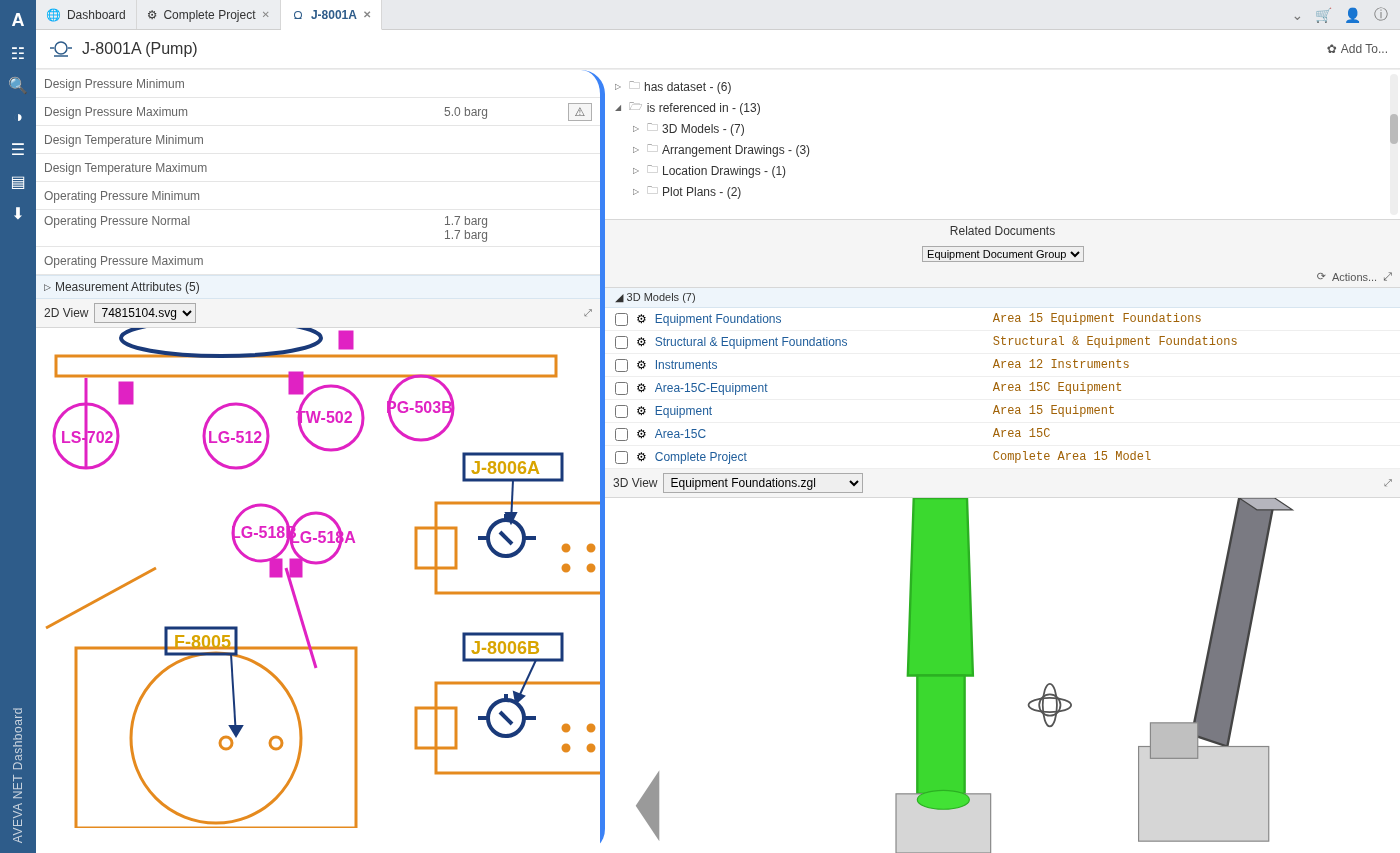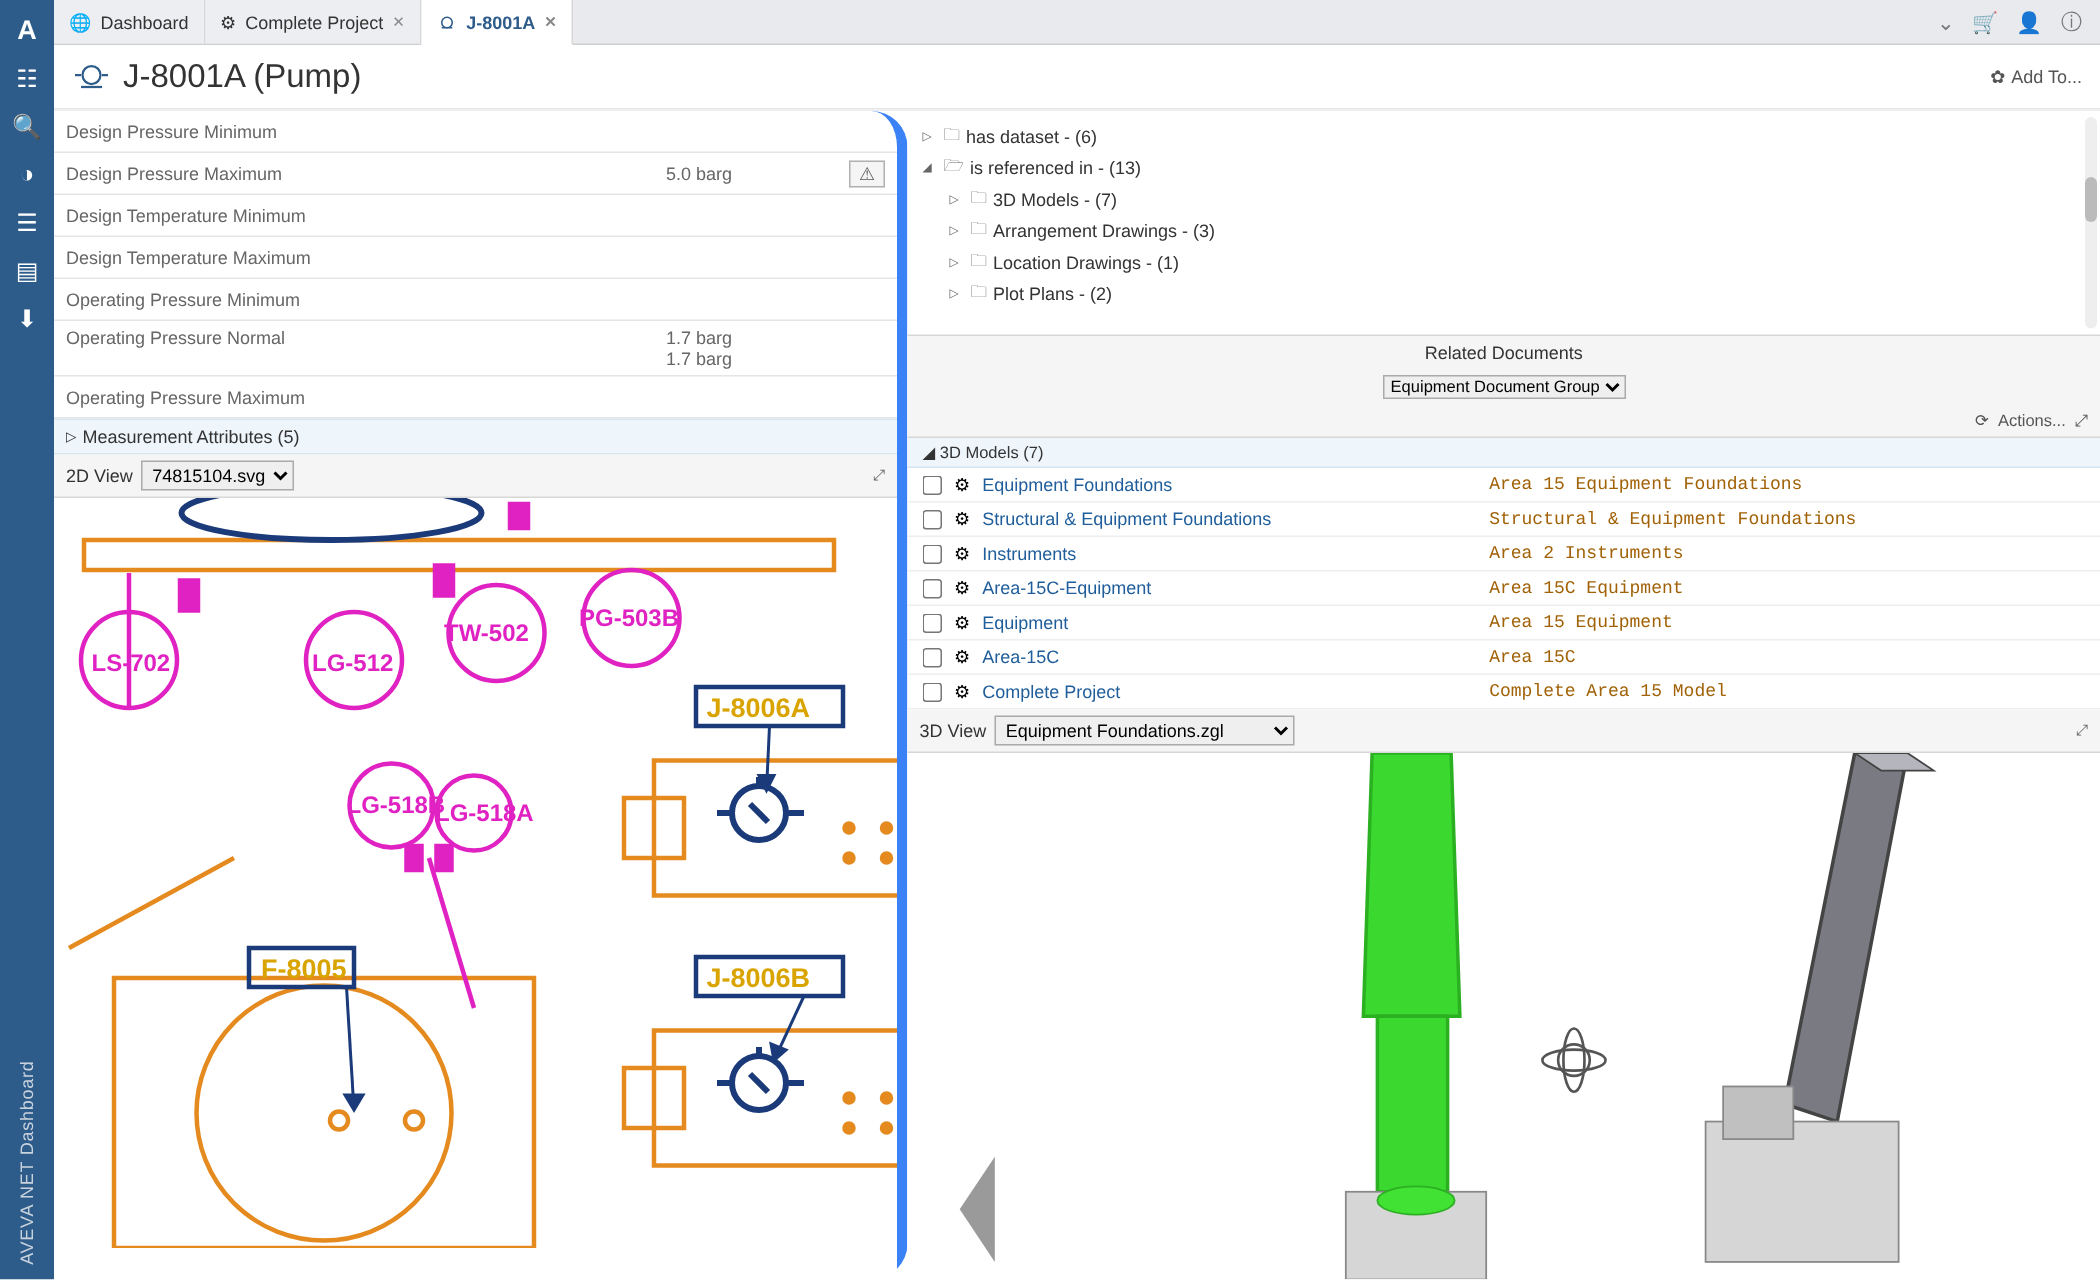--- a/index.html
+++ b/index.html
@@ -14,27 +14,27 @@
 .main { flex: 1; display: flex; flex-direction: column; }
 
 .tabbar { height: 30px; background: #e8eaed; border-bottom: 1px solid #cfcfcf; display: flex; align-items: stretch; }
 .tab { display: flex; align-items: center; gap: 6px; padding: 0 10px; font-size: 12px; color: #333; border-right: 1px solid #d7d7d7; background: #eceef1; cursor: pointer; }
 .tab.active { background: #ffffff; border-bottom: 1px solid #fff; margin-bottom: -1px; color: #2e5c8a; font-weight: 600; }
 .tab .close { font-size: 10px; color: #888; cursor: pointer; }
 .tabbar .right { margin-left: auto; display: flex; align-items: center; gap: 12px; padding-right: 12px; color: #777; font-size: 14px; }
 .tabbar .right span { cursor: pointer; }
 
 .header-row { display: flex; align-items: center; padding: 8px 12px; border-bottom: 1px solid #e5e5e5; }
-.header-row h1 { font-size: 22px; font-weight: 400; color: #333; display: flex; align-items: center; gap: 8px; }
+.header-row h1 { font-size: 16px; font-weight: 400; color: #333; display: flex; align-items: center; gap: 8px; }
 .header-row .spacer { flex: 1; }
 .header-row .addto { font-size: 12px; color: #555; cursor: pointer; display: flex; align-items: center; gap: 4px; }
 
 .content { flex: 1; display: flex; overflow: hidden; border-top: 1px solid #eee; }
 
-.leftcol { width: 569px; display: flex; flex-direction: column; border-right: 7px solid #3b82f6; border-radius: 24px; }
+.leftcol { width: 569px; display: flex; flex-direction: column; border-right: 5px solid #3b82f6; border-radius: 24px; }
 .rightcol { flex: 1; display: flex; flex-direction: column; position: relative; }
 
 .proptable { font-size: 12px; color: #555; }
 .proptable .row { display: flex; border-bottom: 1px solid #e5e5e5; min-height: 28px; align-items: center; padding: 4px 8px; }
 .proptable .row .k { flex: 0 0 400px; color: #666; }
 .proptable .row .v { flex: 1; color: #666; }
 .proptable .row .warn { width: 24px; height: 18px; border: 1px solid #b0b0b0; background: #f5f5f5; display: flex; align-items: center; justify-content: center; font-size: 12px; margin-left: auto; cursor: pointer; }
 .proptable .section { display: flex; align-items: center; background: #eef5fb; border-top: 1px solid #d7e5f0; border-bottom: 1px solid #d7e5f0; padding: 4px 8px; font-size: 12px; color: #333; cursor: pointer; }
 
 .viewbar { display: flex; align-items: center; gap: 6px; padding: 4px 8px; border-bottom: 1px solid #d7d7d7; font-size: 12px; color: #333; background: #f5f5f5; }
@@ -336,21 +336,21 @@
         <div class="drow">
             <input type="checkbox" style="">
             <span>⚙</span>
             <span class="link">Structural &amp; Equipment Foundations</span>
             <span class="desc">Structural &amp; Equipment Foundations</span>
           </div>
         <div class="drow">
             <input type="checkbox" style="">
             <span>⚙</span>
             <span class="link">Instruments</span>
-            <span class="desc">Area 2 Instruments</span>
+            <span class="desc">Area 12 Instruments</span>
           </div>
         <div class="drow">
             <input type="checkbox" style="">
             <span>⚙</span>
             <span class="link">Area-15C-Equipment</span>
             <span class="desc">Area 15C Equipment</span>
           </div>
         <div class="drow">
             <input type="checkbox" style="">
             <span>⚙</span>

